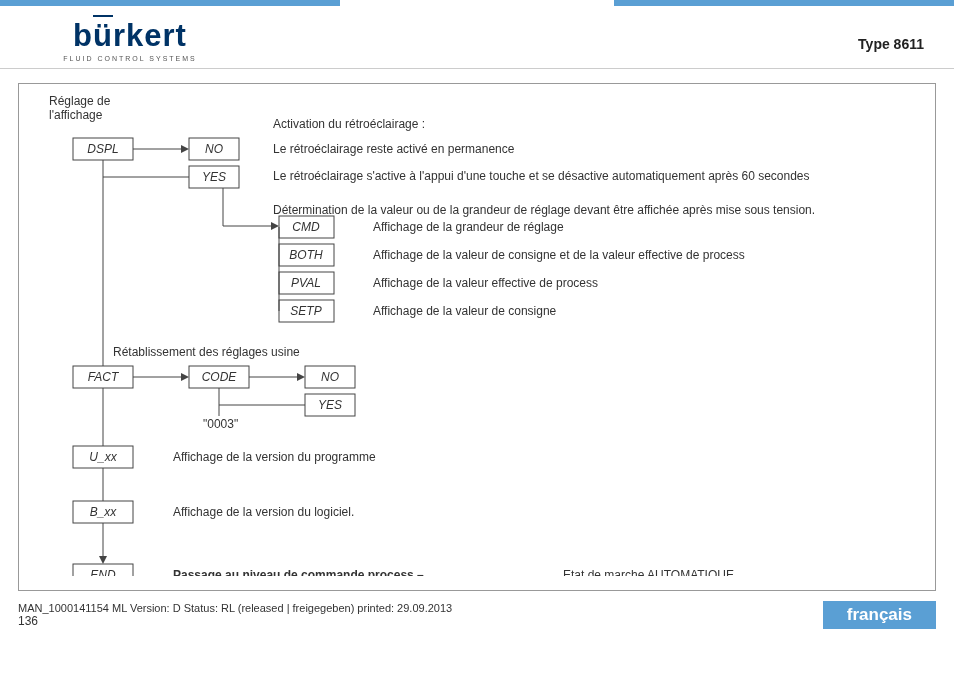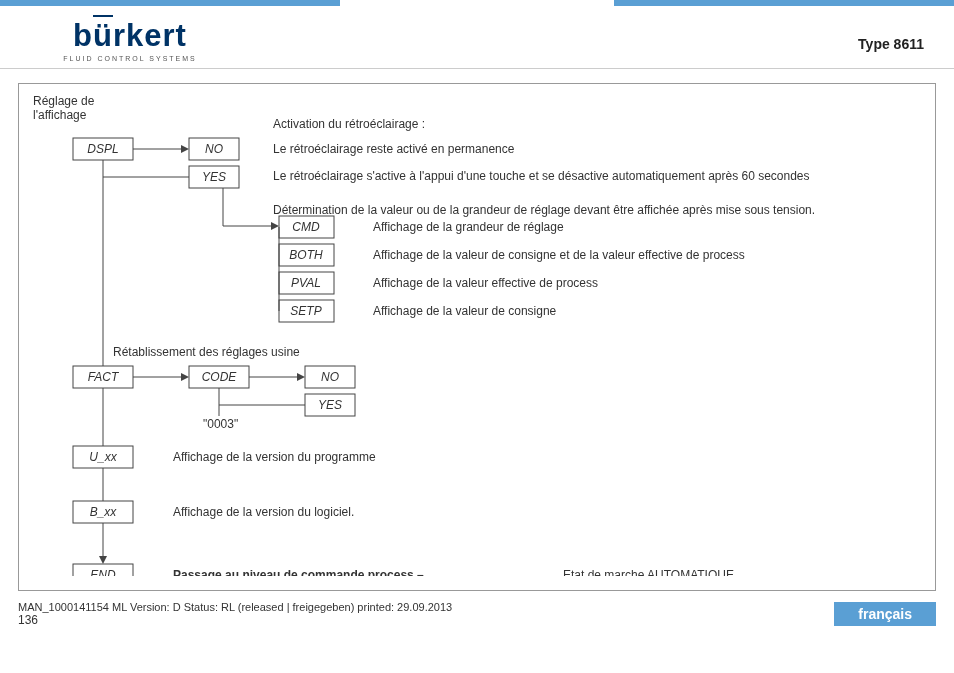--- a/index.html
+++ b/index.html
@@ -70,21 +70,21 @@
       padding: 12px 14px 14px 14px;
       position: relative;
       min-height: 480px;
     }
 
     .section-label {
       font-size: 12px;
       color: #333;
       position: absolute;
       top: 10px;
-      left: 14px;
+      left: 30px;
     }
 
     
     .caption {
       font-size: 12px;
       margin-top: 10px;
       color: #333;
     }
 
     
@@ -94,21 +94,21 @@
       align-items: center;
       padding: 4px 18px 4px 18px;
       border-top: none;
       font-size: 11px;
       color: #333;
     }
     .footer-right {
       background: #5a9fd4;
       color: #fff;
       padding: 4px 24px;
-      font-size: 14px;
+      font-size: 17px;
       font-weight: bold;
     }
     .footer-page {
       font-size: 12px;
     }
   </style>
 </head>
 <body>
 
 <div class="header">

